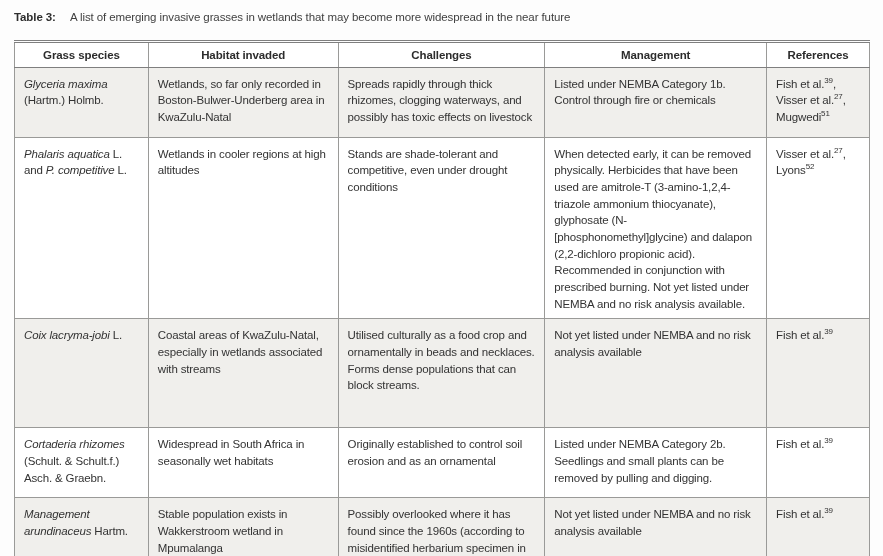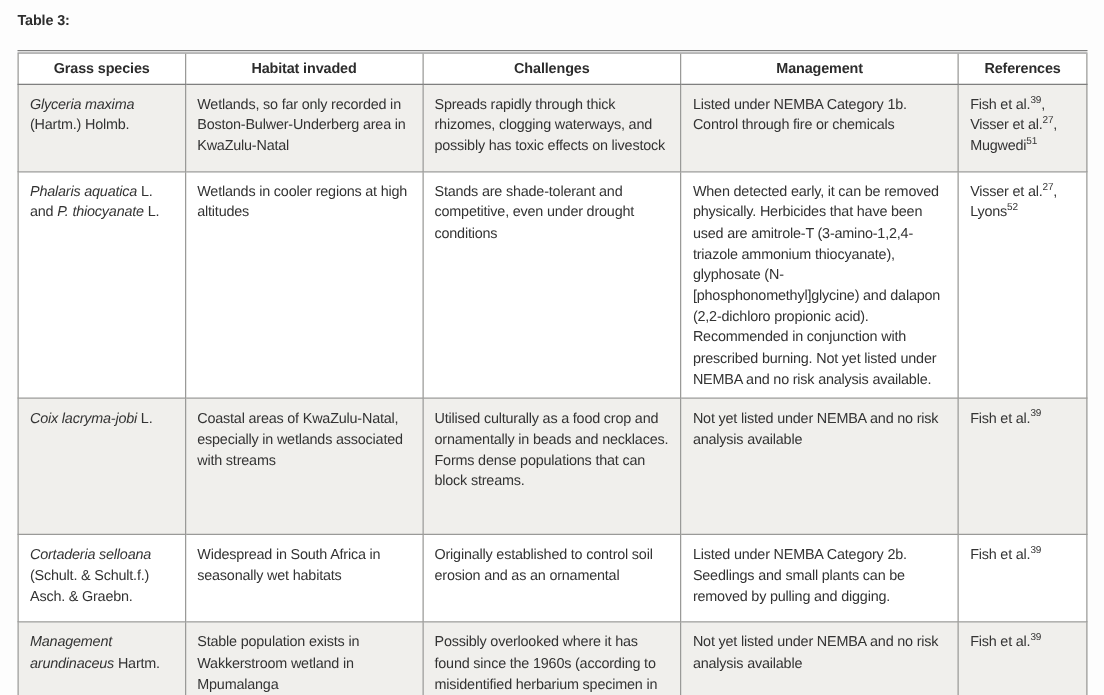--- a/index.html
+++ b/index.html
@@ -74,20 +74,21 @@
   tbody tr:nth-child(4) { height: 70px; }
   tbody tr:nth-child(5) { height: 77px; }
   td i { font-style: italic; }
   td sup { font-size: 8px; line-height: 0; vertical-align: super; }
 </style>
 </head>
 <body>
 
 <div class="caption">
   <span class="cap-label">Table 3:</span>
+  <span class="cap-text">A list of emerging invasive grasses in wetlands that may become more widespread in the near future</span>
 </div>
 
 <div class="table-wrap">
   <div class="double-line"></div>
   <table>
     <colgroup>
       <col class="c0">
         <col class="c1">
         <col class="c2">
         <col class="c3">
@@ -104,35 +105,35 @@
     </thead>
     <tbody id="table-body">
         <tr>
           <td><i>Glyceria maxima</i><span> (Hartm.) Holmb.</span></td>
           <td>Wetlands, so far only recorded in Boston-Bulwer-Underberg area in KwaZulu-Natal</td>
           <td>Spreads rapidly through thick rhizomes, clogging waterways, and possibly has toxic effects on livestock</td>
           <td>Listed under NEMBA Category 1b. Control through fire or chemicals</td>
           <td><span>Fish et al.<sup>39</sup></span>,<br><span>Visser et al.<sup>27</sup></span>,<br><span>Mugwedi<sup>51</sup></span></td>
         </tr>
         <tr>
-          <td><i>Phalaris aquatica</i><span> L. and </span><i>P. thiocyanate</i><span> L.</span></td>
+          <td><i>Phalaris aquatica</i><span> L. and </span><i>P. competitive</i><span> L.</span></td>
           <td>Wetlands in cooler regions at high altitudes</td>
           <td>Stands are shade-tolerant and competitive, even under drought conditions</td>
           <td>When detected early, it can be removed physically. Herbicides that have been used are amitrole-T (3-amino-1,2,4-triazole ammonium thiocyanate), glyphosate (N-[phosphonomethyl]glycine) and dalapon (2,2-dichloro propionic acid). Recommended in conjunction with prescribed burning. Not yet listed under NEMBA and no risk analysis available.</td>
           <td><span>Visser et al.<sup>27</sup></span>,<br><span>Lyons<sup>52</sup></span></td>
         </tr>
         <tr>
           <td><i>Coix lacryma-jobi</i><span> L.</span></td>
           <td>Coastal areas of KwaZulu-Natal, especially in wetlands associated with streams</td>
           <td>Utilised culturally as a food crop and ornamentally in beads and necklaces. Forms dense populations that can block streams.</td>
           <td>Not yet listed under NEMBA and no risk analysis available</td>
           <td><span>Fish et al.<sup>39</sup></span></td>
         </tr>
         <tr>
-          <td><i>Cortaderia selloana</i><span> (Schult. &amp; Schult.f.) Asch. &amp; Graebn.</span></td>
+          <td><i>Cortaderia rhizomes</i><span> (Schult. &amp; Schult.f.) Asch. &amp; Graebn.</span></td>
           <td>Widespread in South Africa in seasonally wet habitats</td>
           <td>Originally established to control soil erosion and as an ornamental</td>
           <td>Listed under NEMBA Category 2b. Seedlings and small plants can be removed by pulling and digging.</td>
           <td><span>Fish et al.<sup>39</sup></span></td>
         </tr>
         <tr>
           <td><i>Management arundinaceus</i><span> Hartm.</span></td>
           <td>Stable population exists in Wakkerstroom wetland in Mpumalanga</td>
           <td>Possibly overlooked where it has found since the 1960s (according to misidentified herbarium specimen in John Bews herbarium)</td>
           <td>Not yet listed under NEMBA and no risk analysis available</td>

